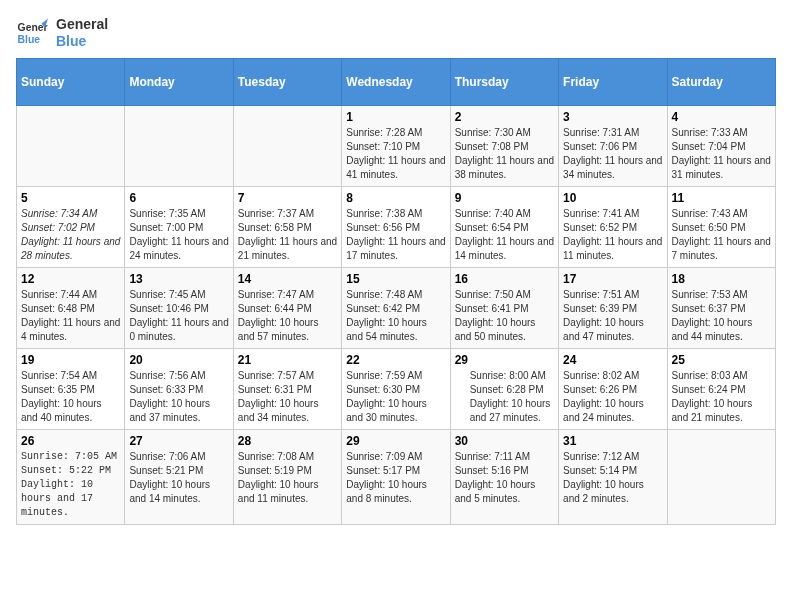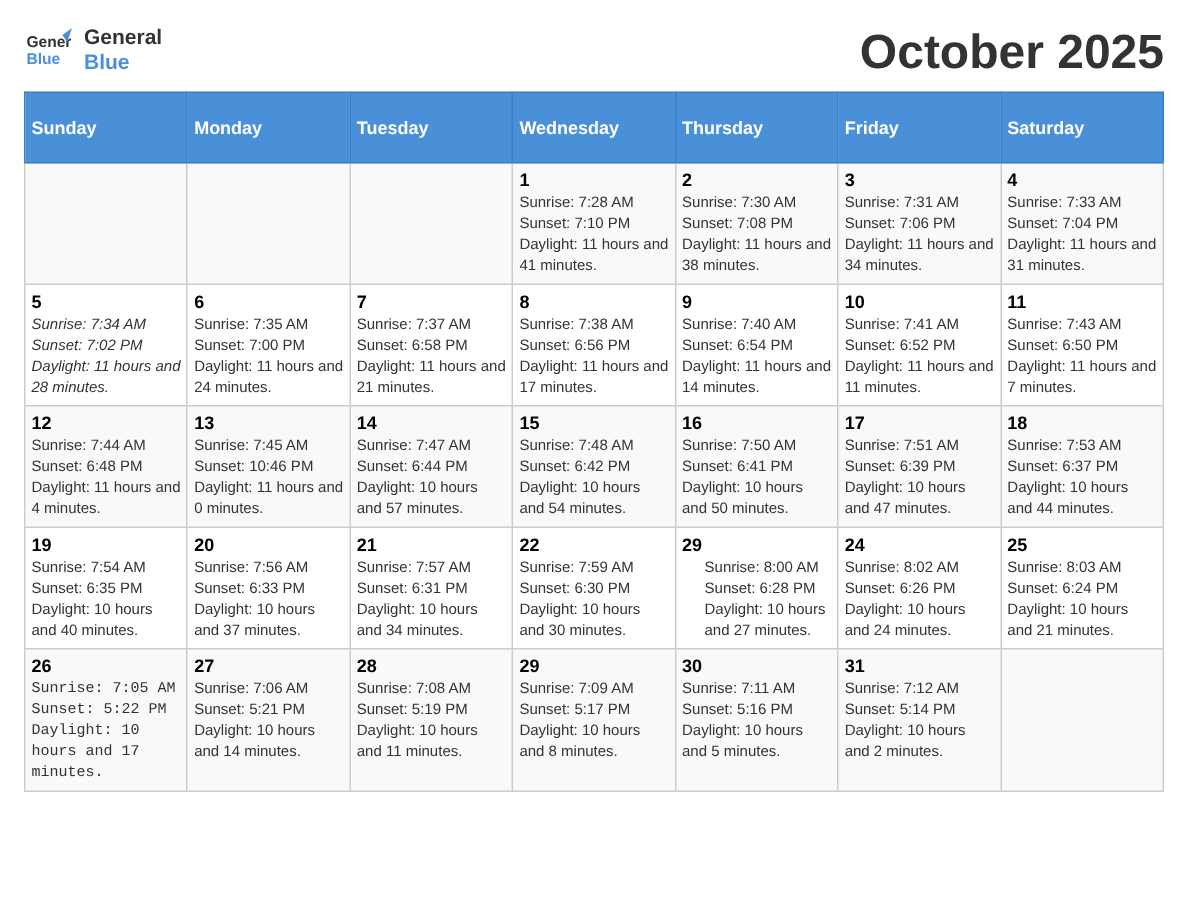--- a/index.html
+++ b/index.html
@@ -89,21 +89,20 @@
       <text x="2" y="18" font-size="13" font-weight="bold" fill="#333" font-family="Arial">General</text>
       <text x="2" y="32" font-size="13" font-weight="bold" fill="#4a90d9" font-family="Arial">Blue</text>
       <polygon points="32,8 40,2 36,14" fill="#4a90d9"></polygon>
     </svg>
     <div style="display:flex;flex-direction:column;margin-left:4px;">
       <span style="font-size:14px;font-weight:bold;color:#333;line-height:1.2;">General</span>
       <span style="font-size:14px;font-weight:bold;color:#4a90d9;line-height:1.2;">Blue</span>
     </div>
   </div>
   <div class="title-area">
-    <div class="month-title">October 2025</div>
   </div>
 </div>
 
 <table>
   <thead>
     <tr>
     <th>Sunday</th>
         <th>Monday</th>
         <th>Tuesday</th>
         <th>Wednesday</th>

